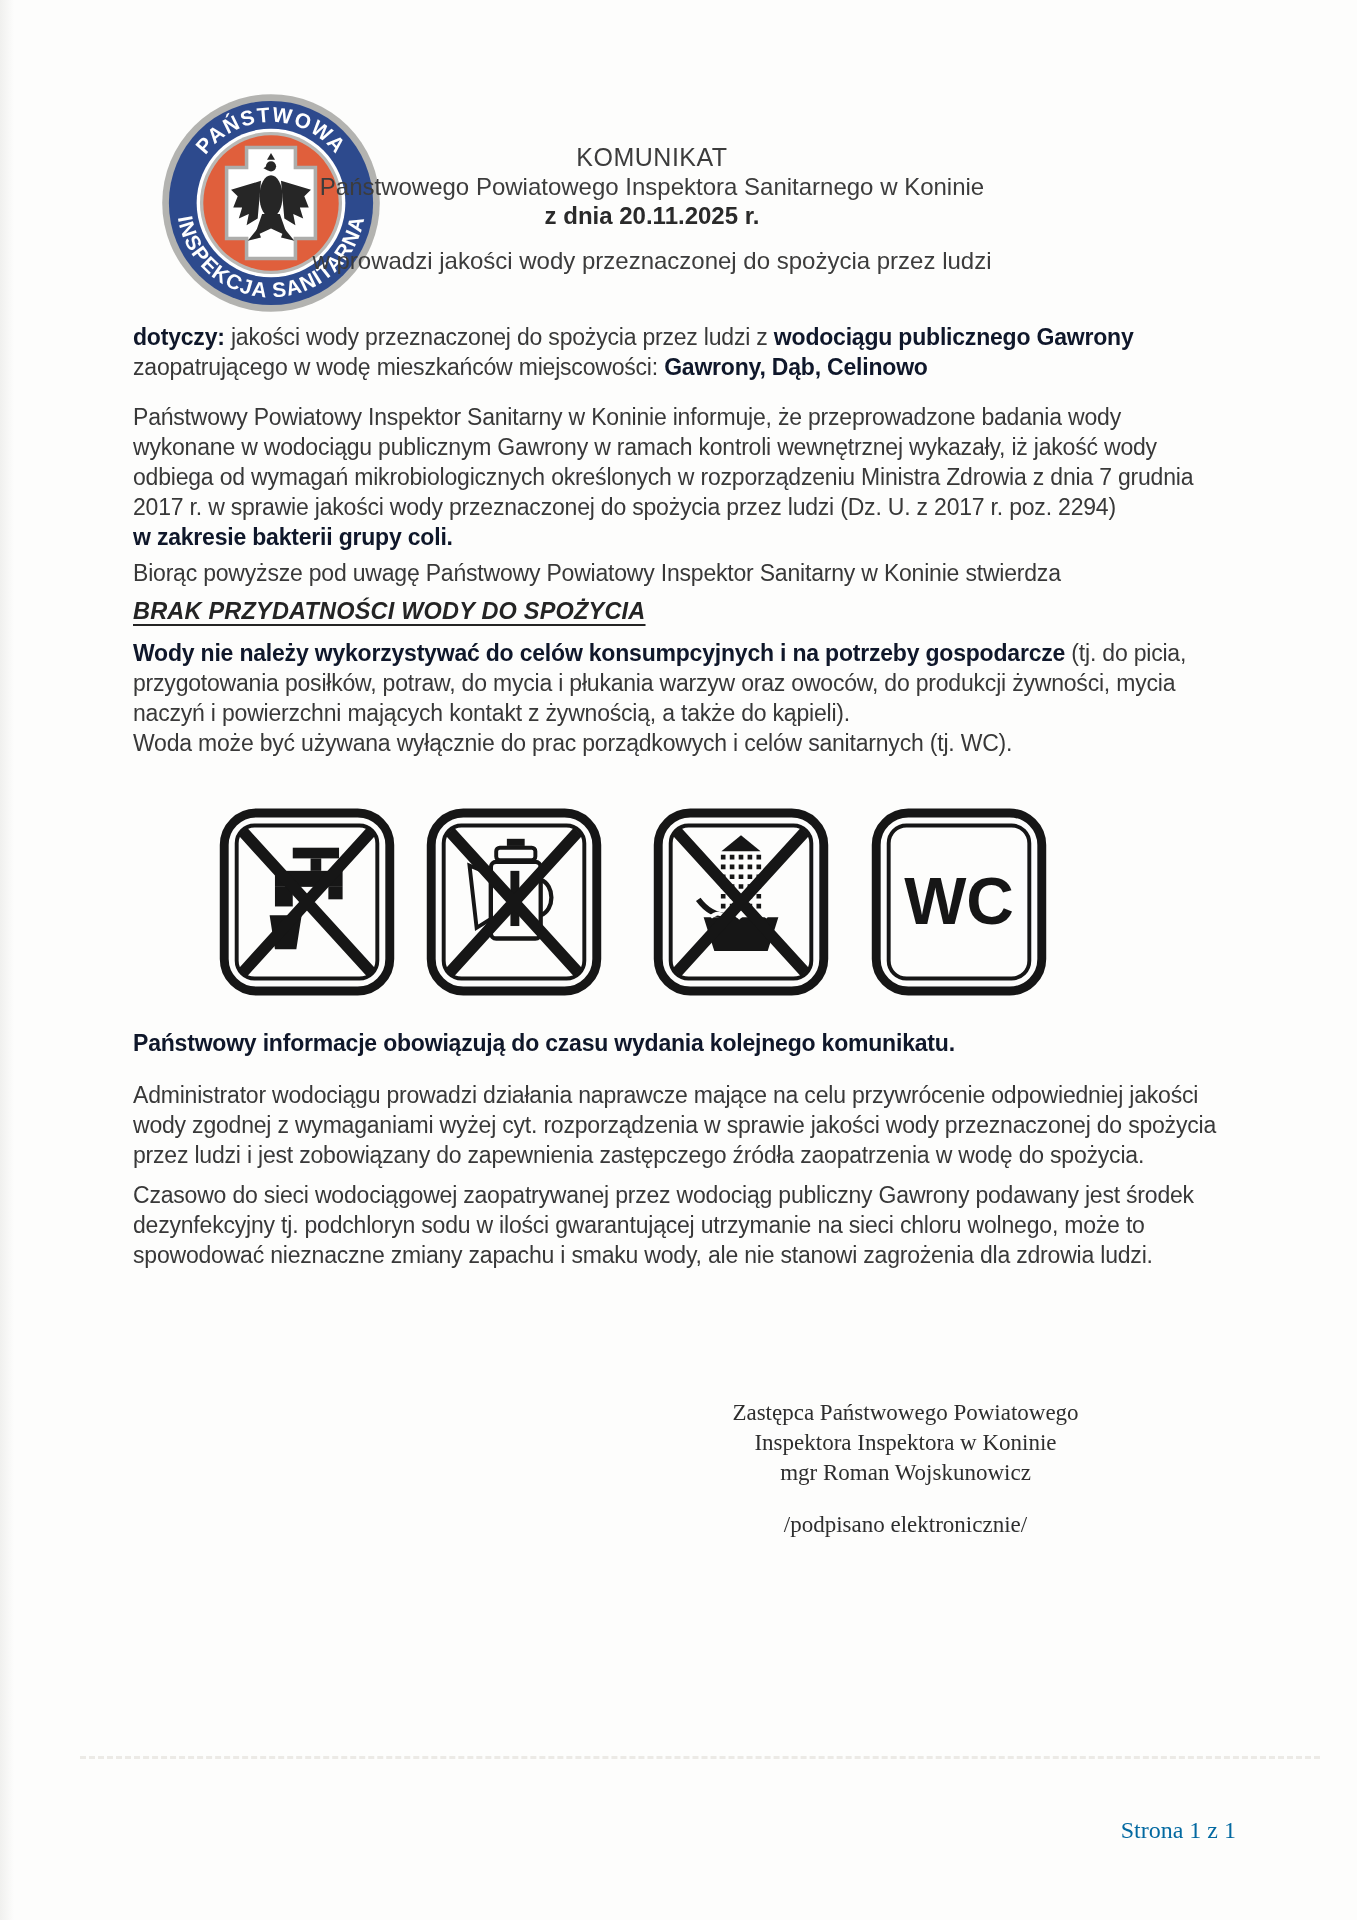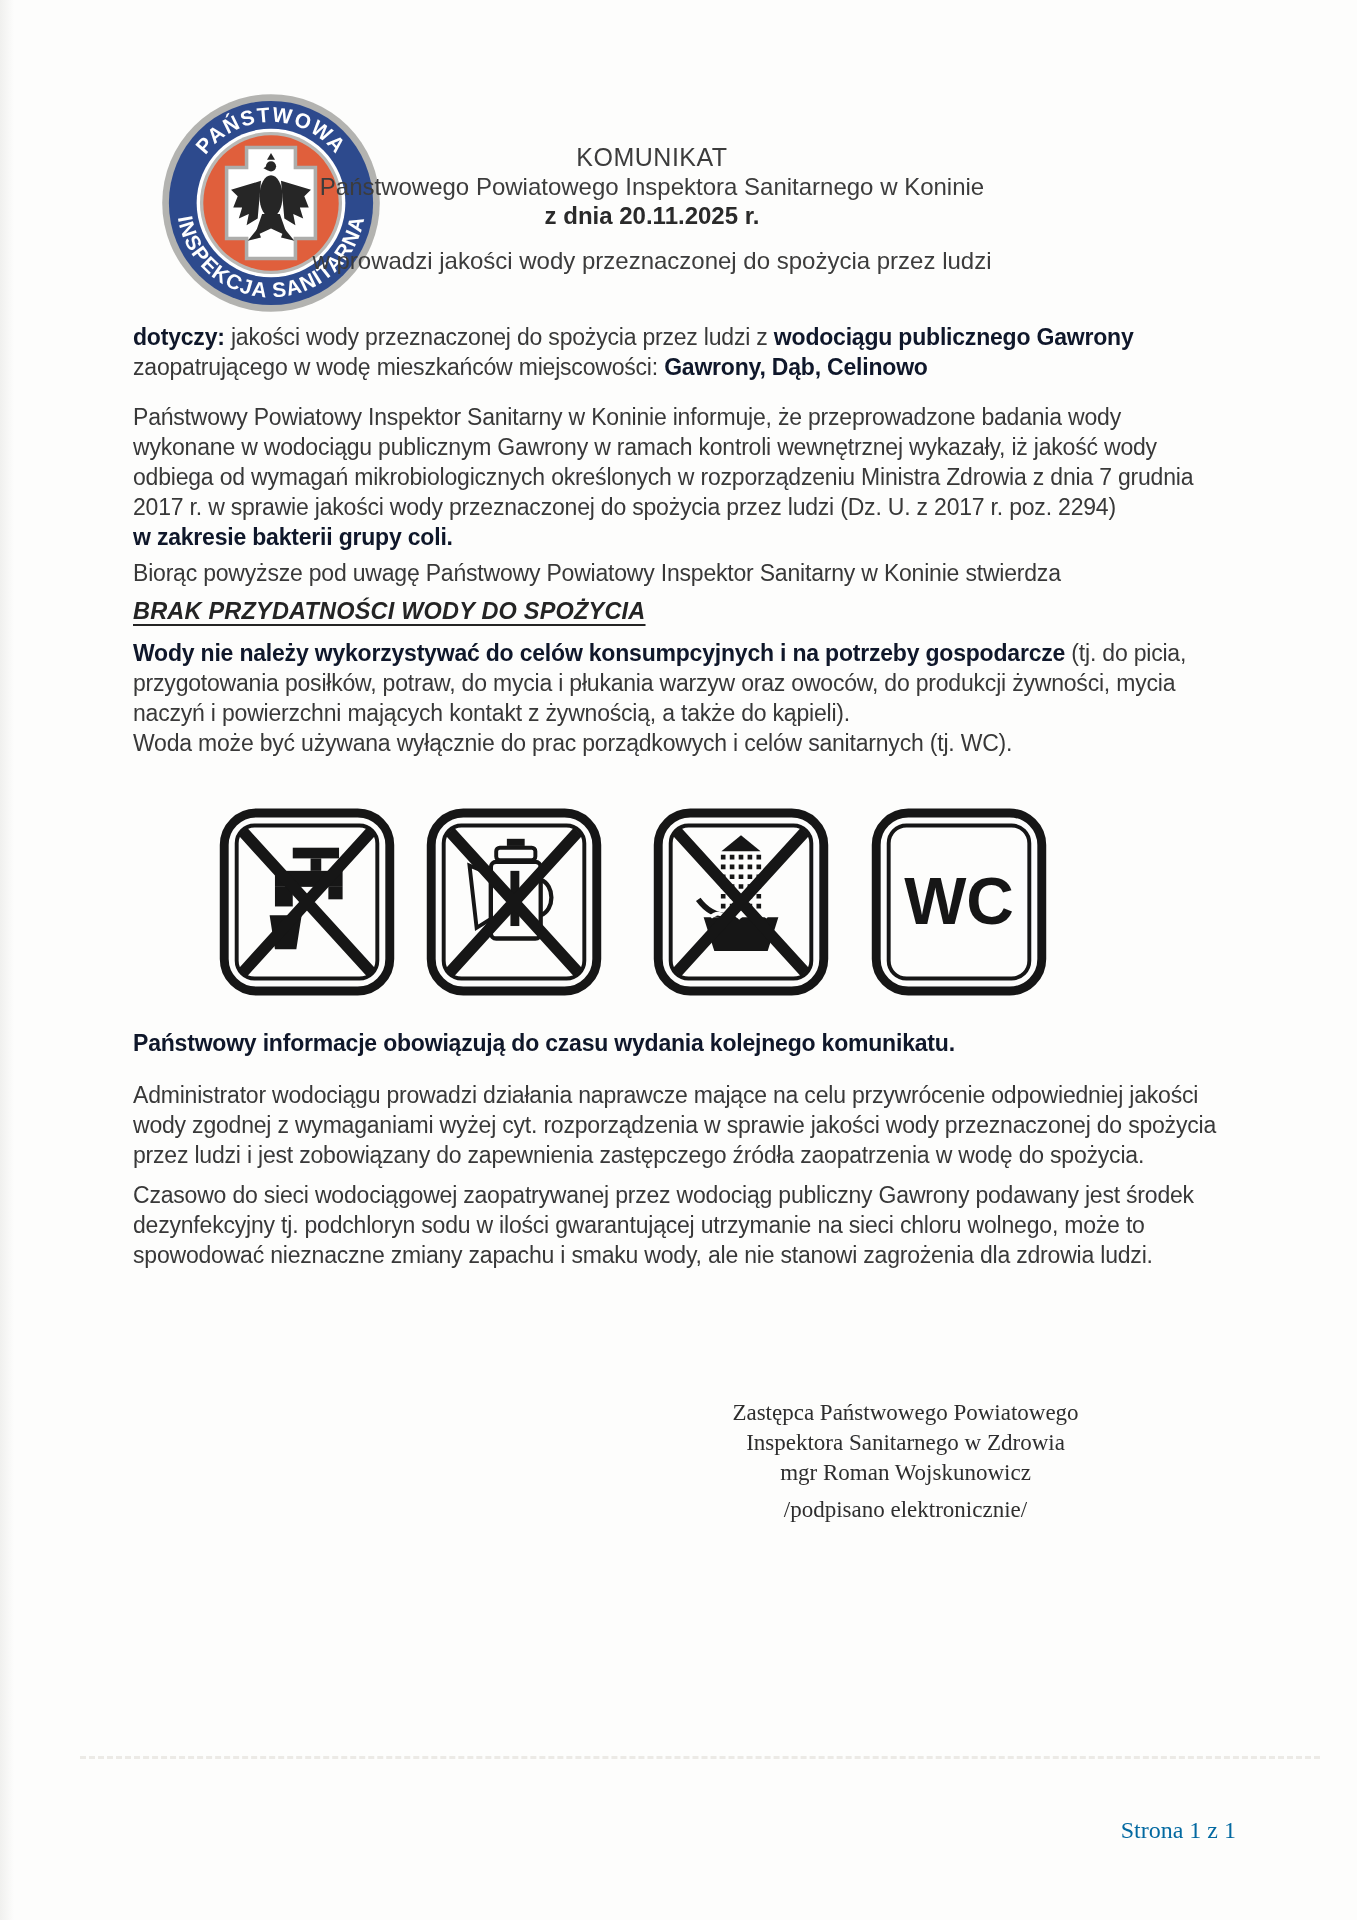--- a/index.html
+++ b/index.html
@@ -24,21 +24,21 @@
   .line{white-space:nowrap;font-size:23px;line-height:30px;letter-spacing:-.2px;}
   b,strong,.b{font-weight:bold;color:#0f172a;}
   .verdict{font-size:23.5px;font-weight:bold;color:#242424;letter-spacing:.2px;
     text-decoration:underline;text-decoration-thickness:2px;text-underline-offset:5px;font-style:italic;}
   
   .sign{position:absolute;top:806px;width:178px;height:192px;}
   .sign svg{width:100%;height:100%;}
   
   .signature{position:absolute;left:648px;top:1398px;width:515px;text-align:center;
     font-family:"Liberation Serif",serif;font-size:23px;line-height:30px;color:#2e2e2e;}
-  .sig-gap{margin-top:7px;}
+  .sig-gap{margin-top:22px;}
   
   .scan-line{position:absolute;top:1756px;left:80px;width:1240px;border-top:3px dashed #eceae6;}
   .footer{position:absolute;top:1817px;left:1020px;width:216px;text-align:right;
     font-family:"Liberation Serif",serif;font-size:24px;color:#0369a1;}
 </style>
 </head>
 <body>
 
 <div class="page">
   <div class="edge-shade"></div>
@@ -176,21 +176,21 @@
   </section>
 
   <section class="sec" style="top:1180px">
     <div class="line">Czasowo do sieci wodociągowej zaopatrywanej przez wodociąg publiczny Gawrony podawany jest środek</div>
     <div class="line">dezynfekcyjny tj. podchloryn sodu w ilości gwarantującej utrzymanie na sieci chloru wolnego, może to</div>
     <div class="line">spowodować nieznaczne zmiany zapachu i smaku wody, ale nie stanowi zagrożenia dla zdrowia ludzi.</div>
   </section>
 
   <div class="signature">
     <div>Zastępca Państwowego Powiatowego</div>
-    <div>Inspektora Sanitarnego w Zdrowia</div>
+    <div>Inspektora Inspektora w Koninie</div>
     <div>mgr Roman Wojskunowicz</div>
     <div class="sig-gap">/podpisano elektronicznie/</div>
   </div>
 
   <div class="scan-line"></div>
 
   <div class="footer">Strona 1 z 1</div>
 </div>
 
 </body></html>

